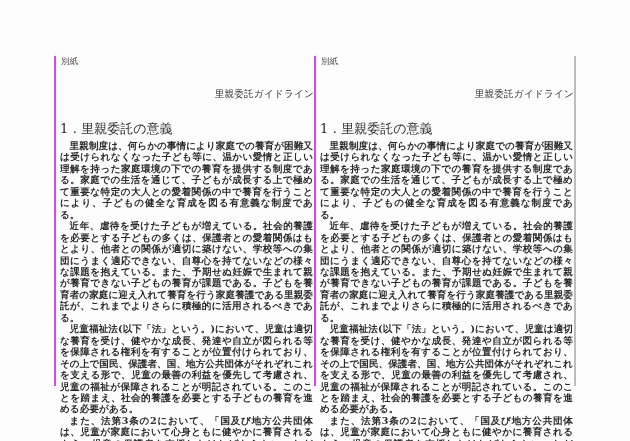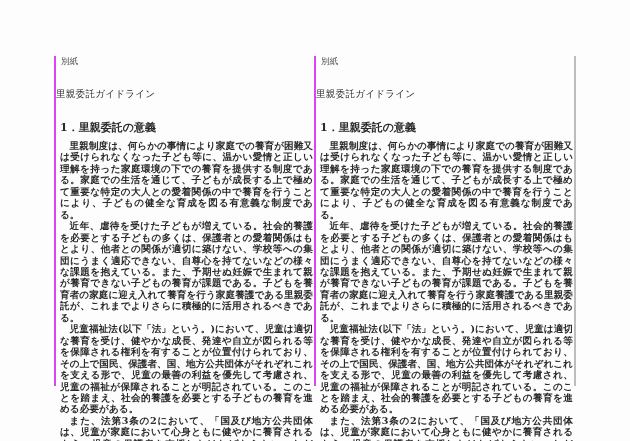--- a/index.html
+++ b/index.html
@@ -10,22 +10,22 @@
   .col {
     position:absolute; top:56px; height:330px; width:252px;
     border-left:2px solid #d946ef; box-sizing:border-box;
   }
   .col.left { left:54px; }
   .col.right { left:314px; }
   .right-edge {
     position:absolute; left:574px; top:56px; width:2px; height:330px; background:#bdbdbd;
   }
   .label { position:absolute; left:5px; top:0px; font-size:8.5px; color:#444; }
-  .title { position:absolute; left:0; width:258px; top:32px; text-align:left; font-size:9.5px; letter-spacing:0.3px; }
-  .heading { position:absolute; left:4px; top:64px; font-size:11px;font-weight:bold; }
+  .title { position:absolute; left:0; width:258px; top:32px; text-align:right; font-size:9.5px; letter-spacing:0.3px; }
+  .heading { position:absolute; left:4px; top:64px; font-size:13px; }
   .body {
     position:absolute; left:4px; top:84px; width:253px;
     font-size:9.6px; line-height:11.45px; text-align:justify; letter-spacing:0.05px;
   }
   .body p { margin:0; text-indent:1em;font-weight:bold; }
 </style>
 </head>
 <body>
 
 <div class="col left">

